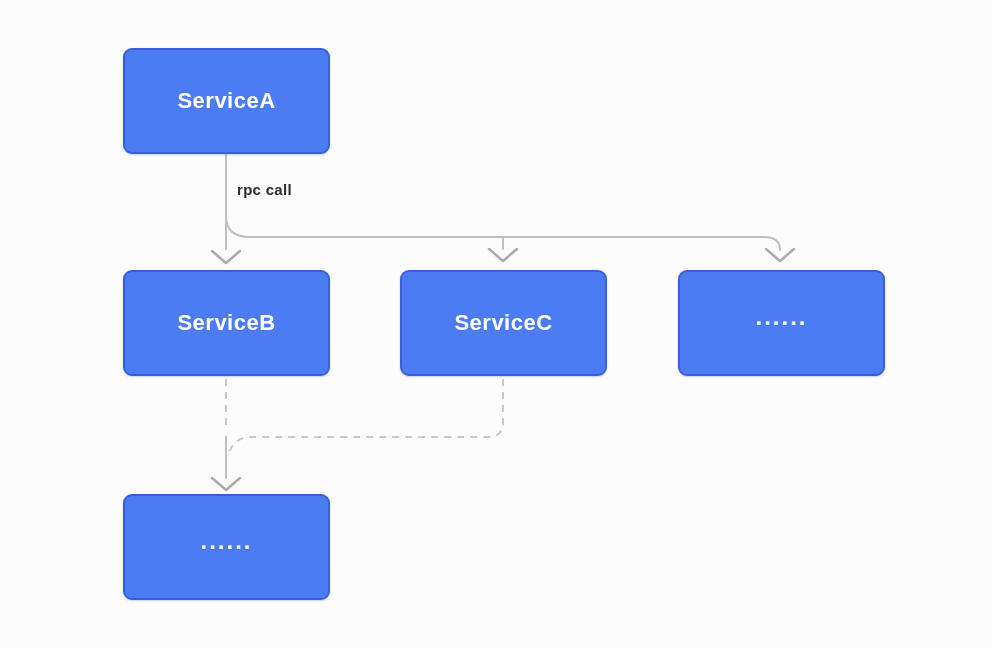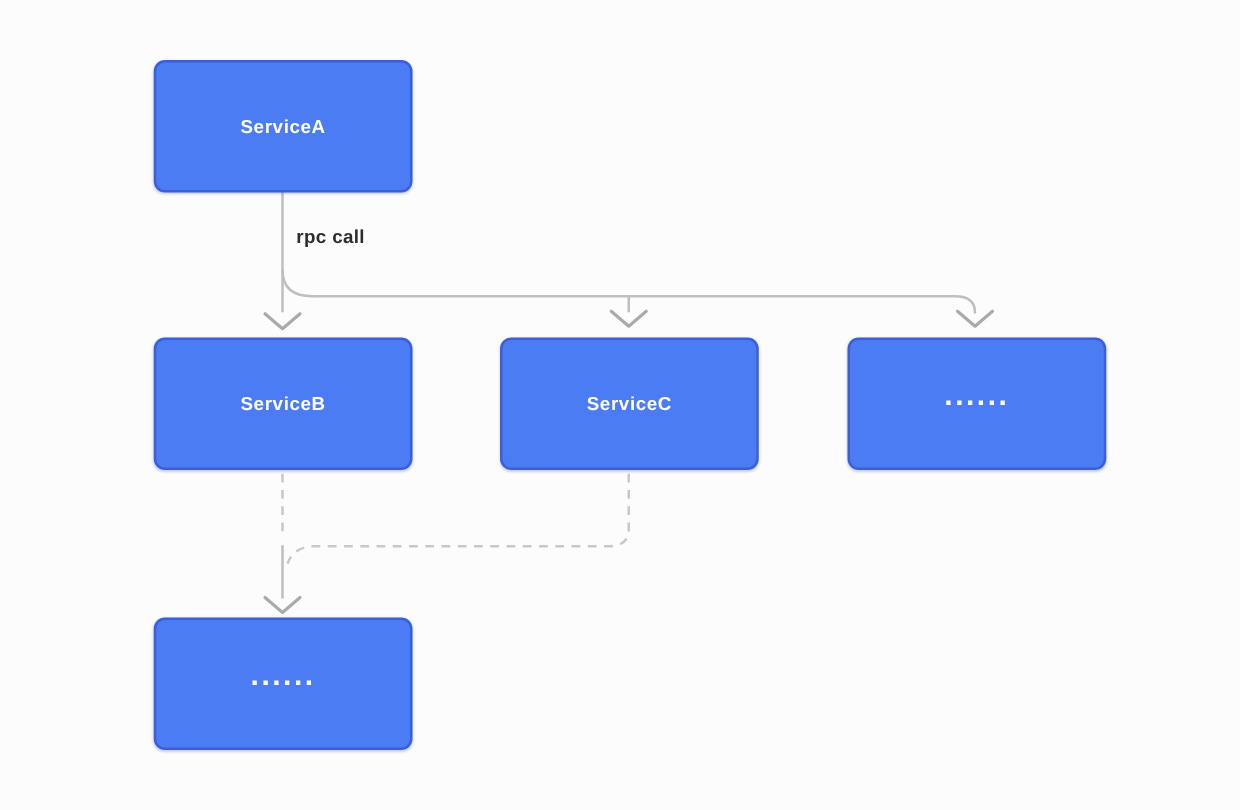--- a/index.html
+++ b/index.html
@@ -44,21 +44,21 @@
     position:absolute;
     width:207px;height:106px;
     background:var(--node-fill);
     border:2px solid var(--node-border);
     border-radius:9px;
     display:flex;align-items:center;justify-content:center;
     box-shadow:0 1px 2px rgba(40,70,180,0.25);
   }
   .node-label{
     color:var(--node-text);
-    font-size:15px;
+    font-size:22px;
     font-weight:bold;
     letter-spacing:0.5px;
   }
   .node-label.dots{
     letter-spacing:2px;
     transform:translateY(-6px);
     font-size:24px;
   }
   .node-a{left:123px;top:48px;}
   .node-b{left:123px;top:270px;}

